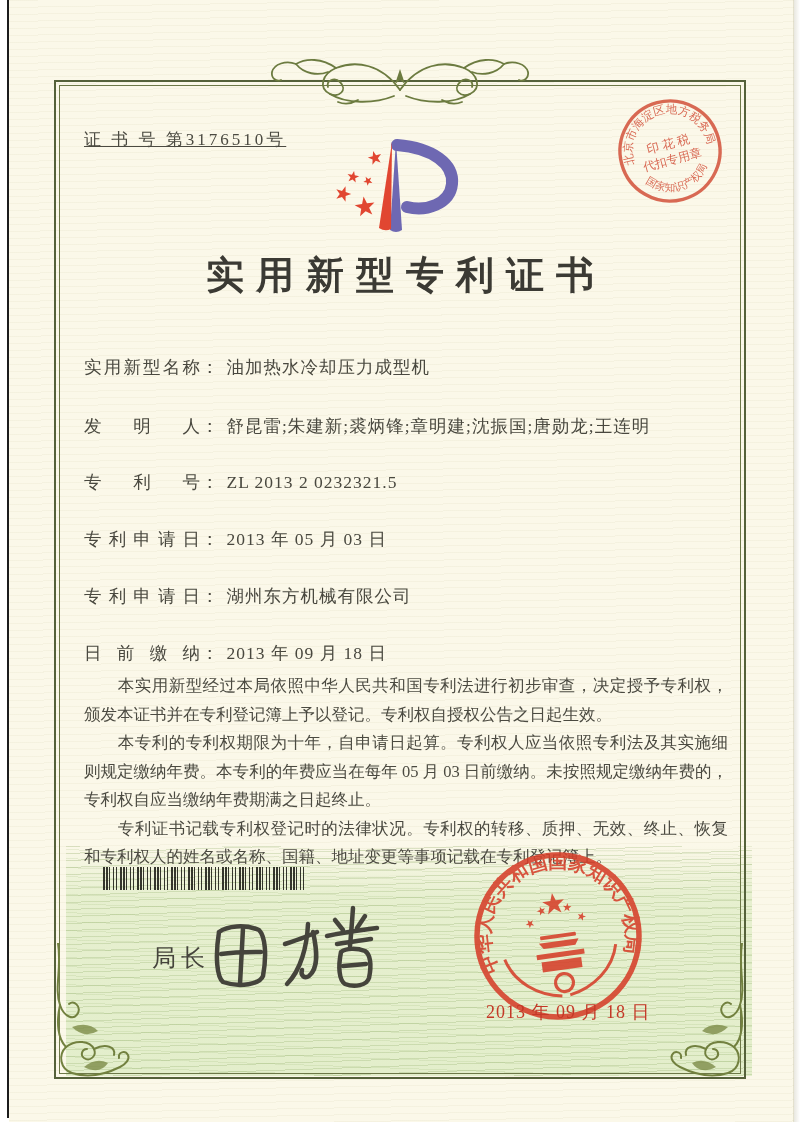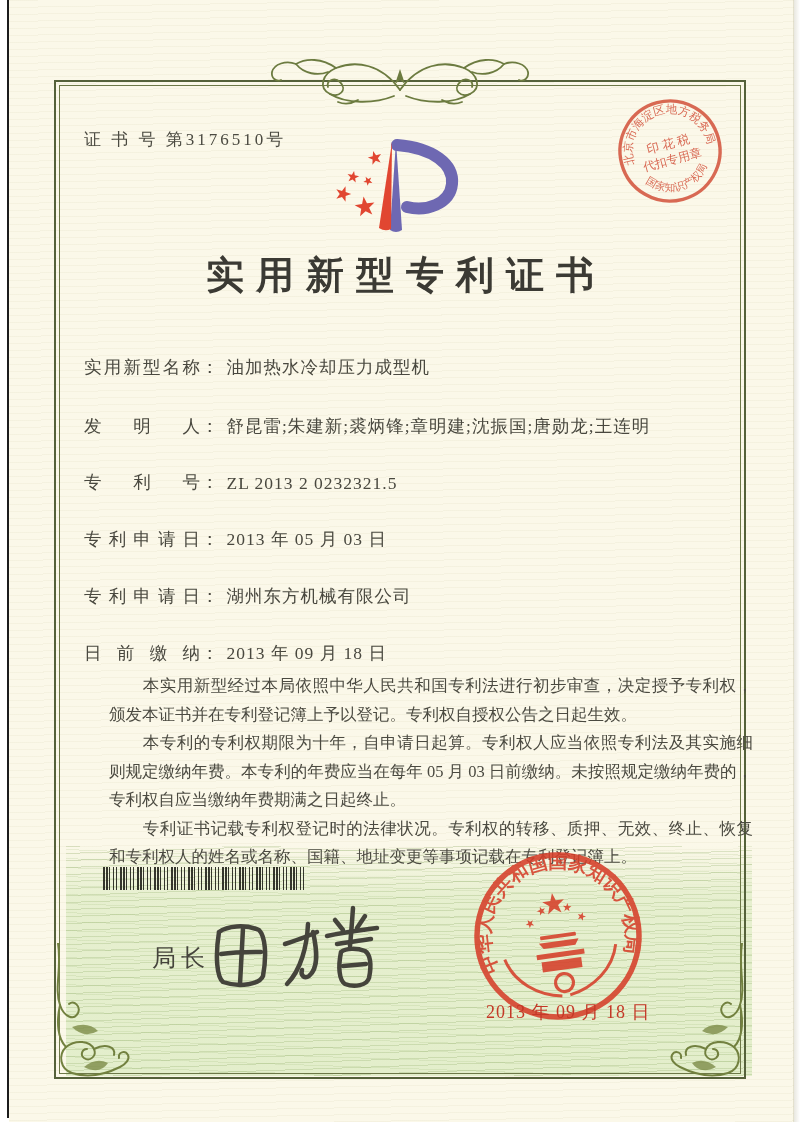--- a/index.html
+++ b/index.html
@@ -19,33 +19,33 @@
   .frame-inner { position:absolute; left:3px; top:3px; right:3px; bottom:3px;
     border:1px solid #6d7847; }
 
   .green-zone { position:absolute; left:57px; top:846px; width:686px; height:230px;
     background:
       repeating-linear-gradient(178deg, rgba(140,170,100,0.28) 0 1px, transparent 1px 7px),
       repeating-linear-gradient(182deg, rgba(150,180,110,0.18) 0 1px, transparent 1px 9px),
       linear-gradient(180deg, rgba(227,238,203,0) 0%, rgba(227,238,203,0.85) 22%, #e3eecb 100%);
   }
 
-  .cert-no { position:absolute; left:84px; top:128px; font-size:17px; letter-spacing:3px; color:#4b4a41; }
+  .cert-no { position:absolute; left:84px; top:128px; font-size:17px; letter-spacing:3px; color:#4b4a41;text-decoration:underline; }
 
   .title { position:absolute; left:54px; top:242px; width:692px; text-align:center;
     font-size:38px; font-weight:bold; letter-spacing:12px; text-indent:12px; color:#3b3a34;margin-top:8px; }
 
-  .row { position:absolute; left:84px; display:flex; align-items:flex-end;
+  .row { position:absolute; left:84px; display:flex; align-items:center;
     font-size:17.5px; color:#49483f; white-space:nowrap; }
   .row .lbl { display:inline-block; width:116px; text-align:justify; text-align-last:justify; }
   .row .colon { margin:0 8px 0 1px; }
   .row .val { letter-spacing:1px; }
 
   .paras { position:absolute; left:84px; top:672px; width:644px;
-    font-size:16.5px; line-height:28.5px; color:#4b4a41; text-align:justify;margin-left:25px; }
+    font-size:16.5px; line-height:28.5px; color:#4b4a41; text-align:justify; }
   .paras p { text-indent:2.05em; }
 
   .barcode { position:absolute; left:103px; top:867px; width:204px; height:23px; opacity:.85;
     background:repeating-linear-gradient(90deg,
       #15150f 0 2px, transparent 2px 3px,
       #15150f 3px 5px, transparent 5px 6px,
       #15150f 6px 7px, transparent 7px 10px,
       #15150f 10px 11px, transparent 11px 13px,
       #15150f 13px 14px, transparent 14px 17px); }
 

